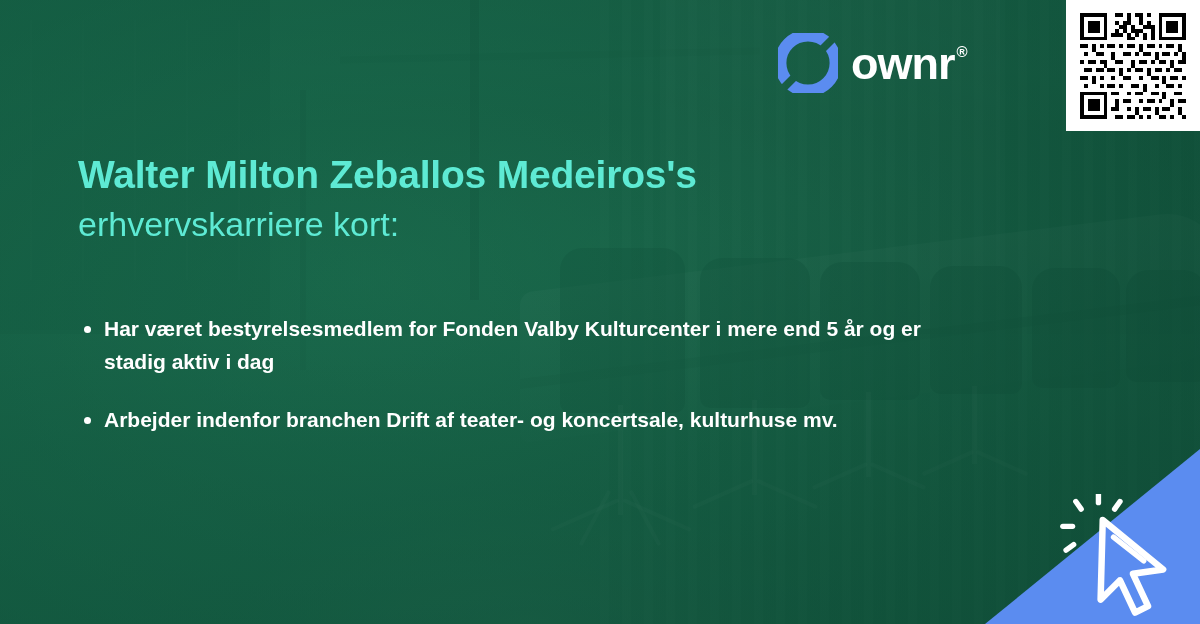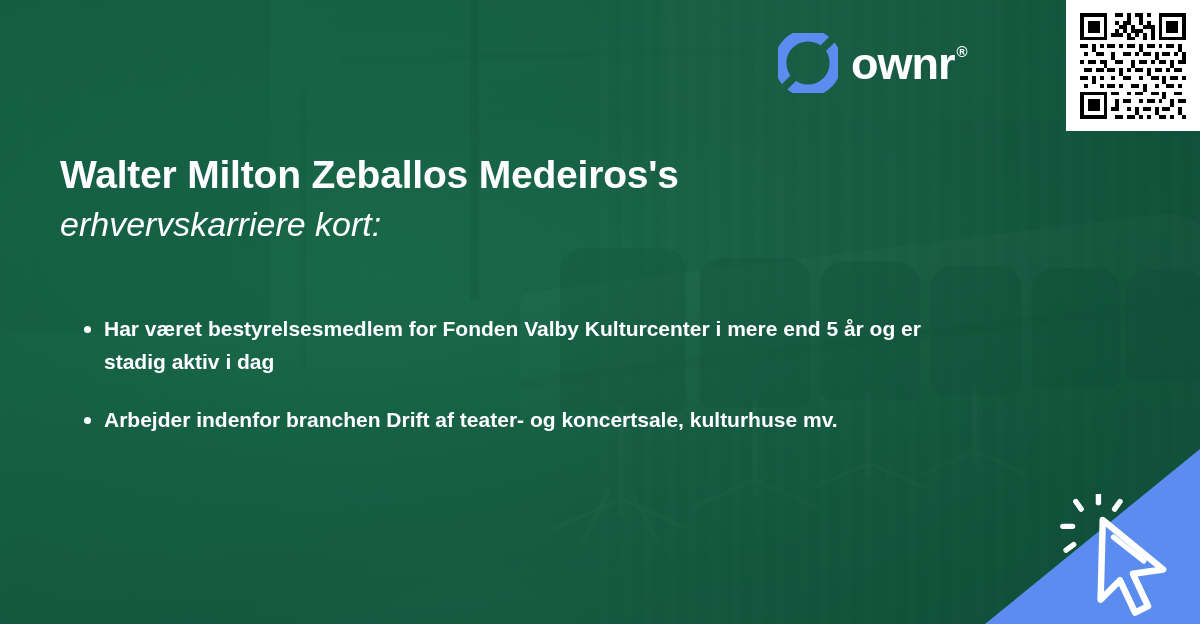--- a/index.html
+++ b/index.html
@@ -210,38 +210,37 @@
     font-size: 15px;
     line-height: 1;
     margin-top: 3px;
     margin-left: 2px;
     font-weight: 700;
   }
 
   
   .headline {
     position: absolute;
-    left: 60px;
+    left: 78px;
     top: 152px;
     width: 900px;
-    color: #ffffff;
+    color: #5eead4;
   }
   .headline-line1 {
     font-size: 39px;
     font-weight: 700;
     line-height: 1.18;
     letter-spacing: -.2px;
     margin: 0;
   }
   .headline-line2 {
     font-size: 34px;
     font-weight: 400;
     line-height: 1.3;
     margin: 4px 0 0 0;
-    font-style: italic;
   }
 
   
   .bullets {
     position: absolute;
     left: 80px;
     top: 313px;
     width: 880px;
     list-style: none;
     margin: 0;

